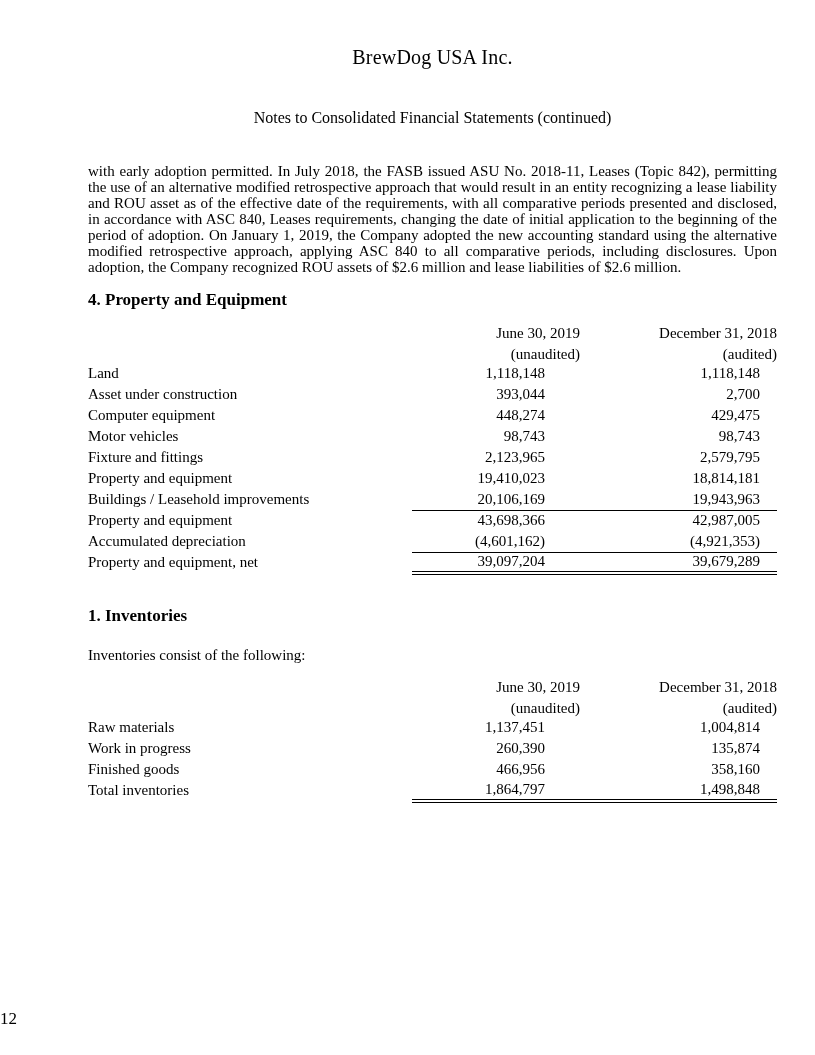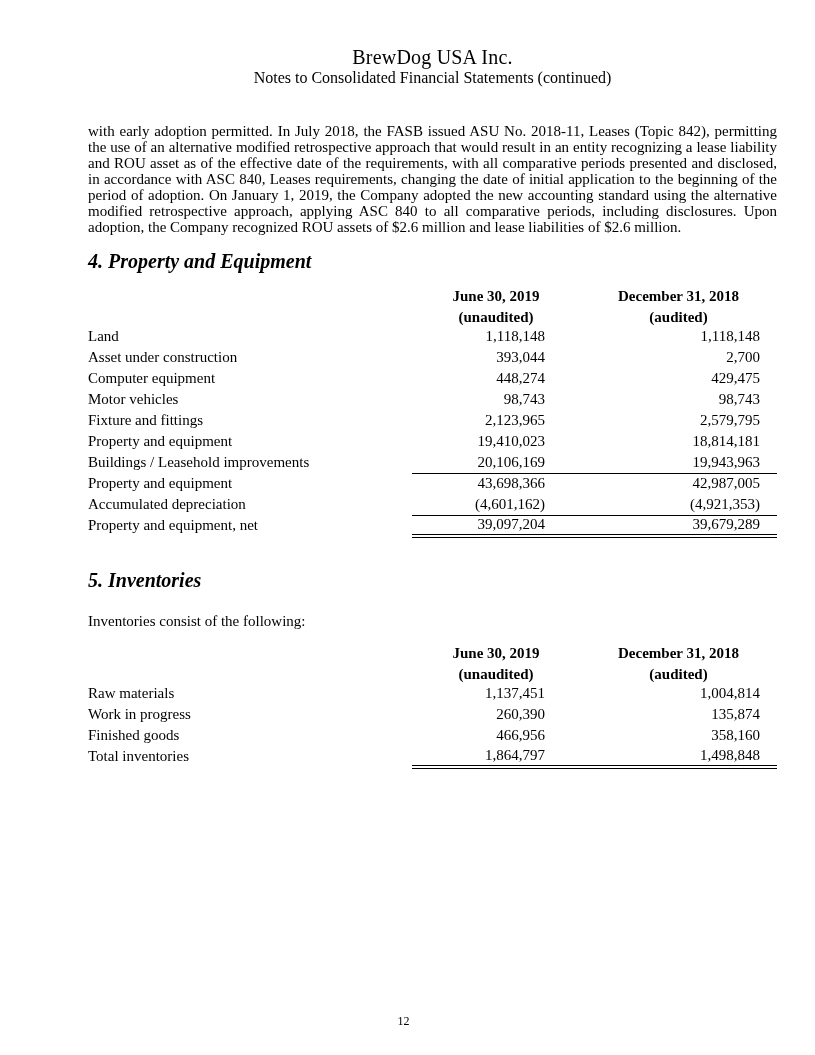--- a/index.html
+++ b/index.html
@@ -19,74 +19,73 @@
     margin-left: 88px;
     margin-right: 38px; 
   }
   .doc-title {
     margin-top: 46px;
     text-align: center;
     font-size: 20px;
     letter-spacing: 0.2px;
   }
   .doc-subtitle {
+    margin-top: 40px;
     text-align: center;
     font-size: 16px;
   }
   .body-paragraph {
     margin-top: 36px;
     font-size: 15px;
     line-height: 16px;
     text-align: justify;
   }
   .section-heading {
     margin-top: 15px;
-    font-size: 20px;
+    font-size: 17px;
     font-weight: bold;
-    font-style: italic;
   }
   .section-intro {
     margin-top: 21px;
     font-size: 15px;
   }
   table.fin-table {
     margin-top: 11px;
     border-collapse: collapse;
     table-layout: fixed;
     width: 689px;
     font-size: 15px;
   }
   table.fin-table col.c-lbl  { width: 324px; }
   table.fin-table col.c-num1 { width: 168px; }
   table.fin-table col.c-num2 { width: 197px; }
   table.fin-table th {
-    font-weight: bold;
-    text-align: center;
+    font-weight: normal;
+    text-align: right;
     height: 21px;
     vertical-align: bottom;
     padding: 0;
   }
   table.fin-table td {
     height: 21px;
     vertical-align: middle;
     padding: 0;
     white-space: nowrap;
   }
   td.lbl  { text-align: left; }
   td.num1 { text-align: right; padding-right: 35px !important; }
   td.num2 { text-align: right; padding-right: 17px !important; }
   tr.rule-single td.num1, tr.rule-single td.num2 { border-bottom: 1px solid #000; }
   tr.rule-double td.num1, tr.rule-double td.num2 { border-bottom: 4px double #000; }
   .spacer-sec { height: 16px; }
   .page-number {
     position: absolute;
     bottom: 72px;
     left: 0; right: 8px;
-    text-align: center;
-    font-size: 12px;
+    font-size: 17px;
   }
 </style>
 </head>
 <body>
 
 <div class="page">
   <div class="content">
 
     <div class="doc-title">BrewDog USA Inc.</div>
     <div class="doc-subtitle">Notes to Consolidated Financial Statements (continued)</div>
@@ -162,21 +161,21 @@
         <tr class="rule-double">
           <td class="lbl">Property and equipment, net</td>
           <td class="num1">39,097,204</td>
           <td class="num2">39,679,289</td>
         </tr>
       </tbody>
     </table>
 
     <div class="spacer-sec"></div>
 
-    <div class="section-heading">5. Inventories</div>
+    <div class="section-heading">1. Inventories</div>
     <div class="section-intro">Inventories consist of the following:</div>
 
     <table class="fin-table">
       <colgroup>
           <col class="c-lbl">
           <col class="c-num1">
           <col class="c-num2">
         </colgroup>
       <thead>
         <tr>

